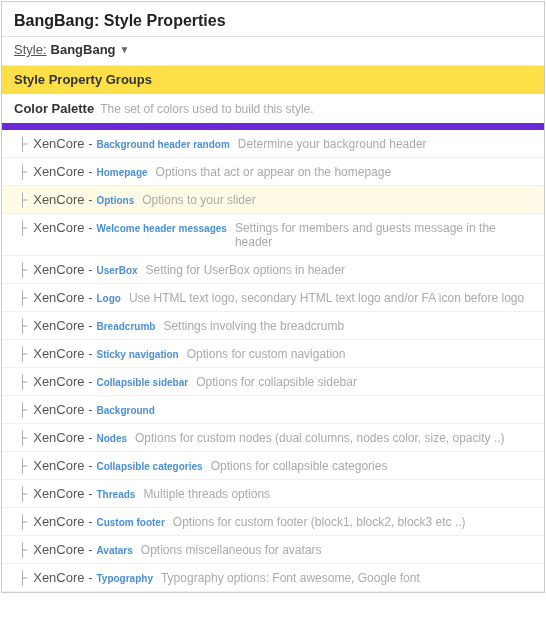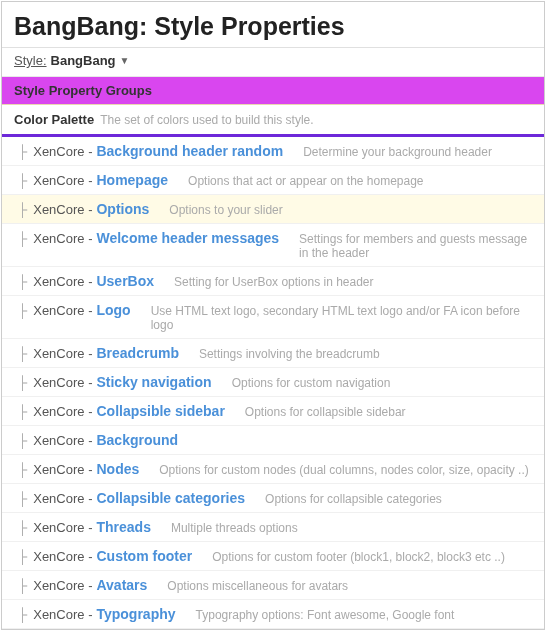--- a/index.html
+++ b/index.html
@@ -10,21 +10,21 @@
       color: #333;
       width: 546px;
       min-height: 631px;
     }
     .page-wrapper {
       border: 1px solid #ccc;
       width: 544px;
       margin: 1px;
     }
     .page-title {
-      font-size: 25px;
+      font-size: 16px;
       font-weight: bold;
       padding: 10px 12px 6px 12px;
       color: #222;
       border-bottom: 1px solid #e0e0e0;
     }
     .style-selector {
       padding: 5px 12px 8px 12px;
       font-size: 13px;
       color: #333;
       border-bottom: 1px solid #e8e8e8;
@@ -38,30 +38,30 @@
     }
     .style-selector .style-name {
       font-weight: bold;
       color: #333;
     }
     .style-selector .dropdown-icon {
       font-size: 10px;
       color: #666;
     }
     .section-header {
-      background: #d946ef;
+      background: #fde047;
       padding: 6px 12px;
       font-weight: bold;
       font-size: 13px;
       color: #333;
       border-bottom: 1px solid #e8d8b0;
     }
     .color-palette-row {
       padding: 7px 12px;
-      border-bottom: 3px solid #6d28d9;
+      border-bottom: 7px solid #6d28d9;
       display: flex;
       align-items: center;
       gap: 6px;
     }
     .color-palette-name {
       font-weight: bold;
       font-size: 13px;
       color: #333;
     }
     .color-palette-desc {
@@ -87,27 +87,27 @@
     }
     .nav-item .item-prefix {
       color: #555;
       font-size: 13px;
       margin-right: 4px;
       white-space: nowrap;
     }
     .nav-item .item-name {
       font-weight: bold;
       color: #4a90d9;
-      font-size: 14px;
+      font-size: 10px;
       white-space: nowrap;
     }
     .nav-item .item-desc {
       font-size: 12px;
       color: #aaa;
-      margin-left: 20px;
+      margin-left: 8px;
     }
   </style>
 </head>
 <body>
 
 <div class="page-wrapper">
   <div class="page-title">BangBang: Style Properties</div>
   <div class="style-selector">
     <span class="style-label">Style:</span>
     <span class="style-name">BangBang</span>

